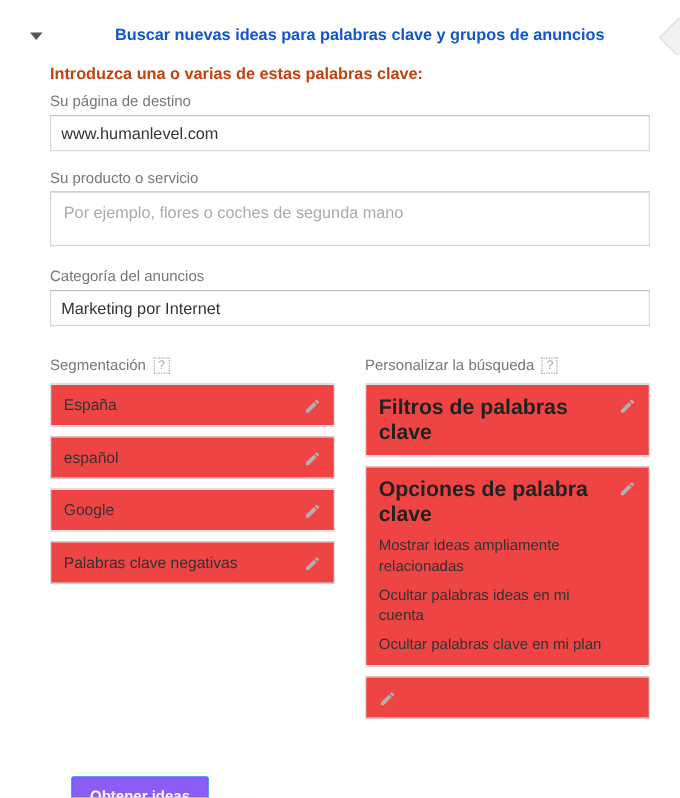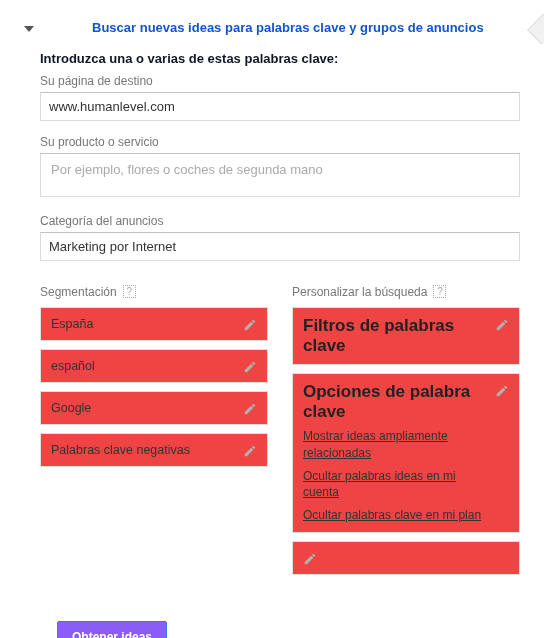--- a/index.html
+++ b/index.html
@@ -39,21 +39,21 @@
     }
     .accordion-title {
       color: #1155cc;
       font-weight: bold;
       font-size: 13px;
       padding-left: 48px;
     }
     .section-heading {
       font-weight: bold;
       font-size: 13px;
-      color: #0f172a;
+      color: #c2410c;
       margin-left: 16px;
       margin-bottom: 8px;
     }
     .field-group {
       margin-left: 16px;
       margin-bottom: 14px;
     }
     .field-label {
       color: #777;
       font-size: 12px;
@@ -89,21 +89,21 @@
       margin-top: 24px;
     }
     .col {
       flex: 1;
     }
     .col-title {
       color: #777;
       font-size: 12px;
       margin-bottom: 8px;
       display: flex;
-      align-items: flex-start;
+      align-items: center;
       gap: 6px;
     }
     .help-icon {
       display: inline-block;
       border: 1px dotted #aaa;
       color: #aaa;
       font-size: 10px;
       width: 13px;
       height: 13px;
       text-align: center;
@@ -130,21 +130,20 @@
     }
     .edit-box-plain {
       font-size: 12.5px;
       color: #333;
     }
     .edit-box-sub {
       font-size: 12px;
       color: #333;
       margin-top: 6px;
       line-height: 1.4;
-      text-decoration: underline;
     }
     .pencil-icon {
       width: 14px;
       height: 14px;
       flex-shrink: 0;
       margin-top: 2px;
     }
     .pencil-icon svg {
       width: 14px;
       height: 14px;

